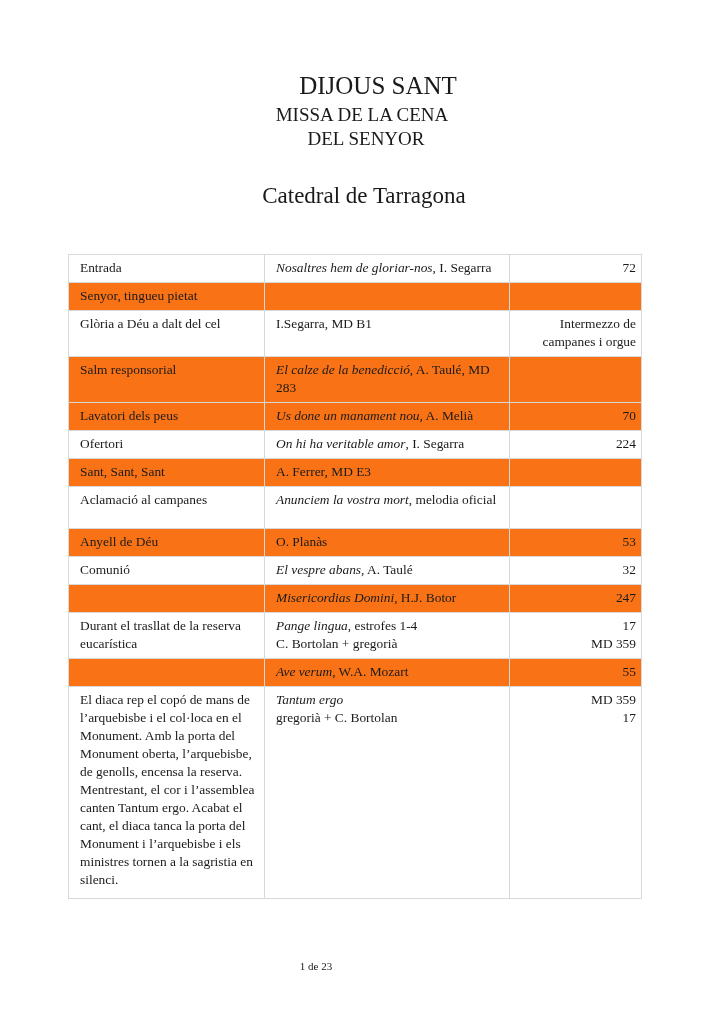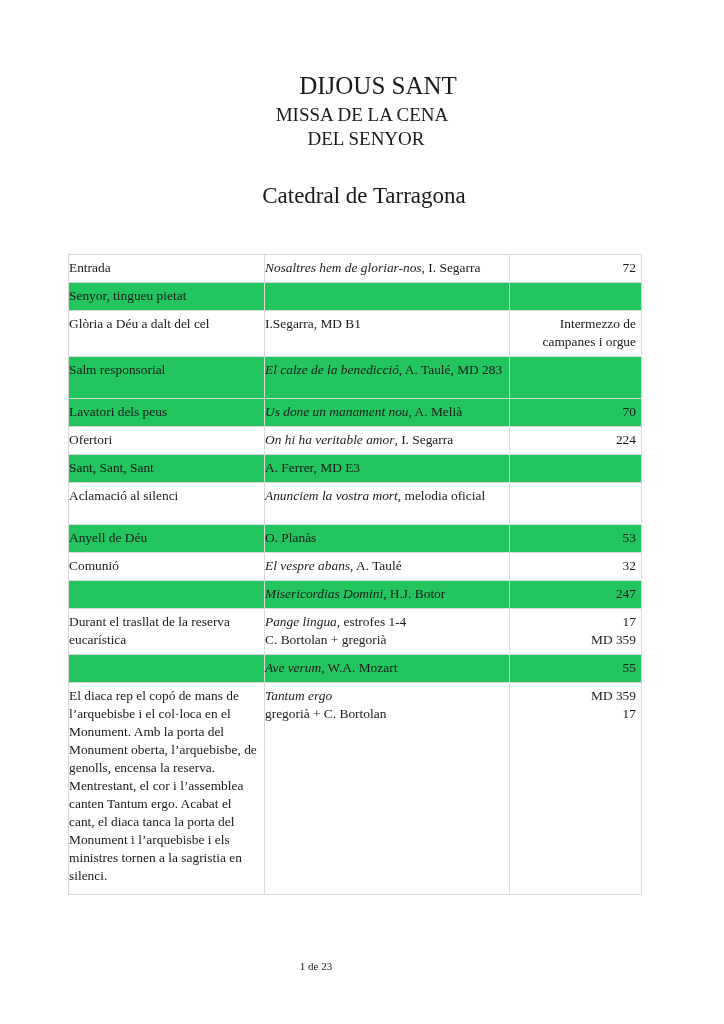--- a/index.html
+++ b/index.html
@@ -49,28 +49,28 @@
       left: 68px;
       top: 254px;
       width: 573px;
       border-collapse: collapse;
       font-size: 13.4px;
       line-height: 18px;
       table-layout: fixed;
     }
     table.program td {
       border: 1px solid #d9d9d9;
-      padding: 4px 5px 5px 0;
+      padding: 4px 5px 5px 11px;
       vertical-align: top;
     }
     table.program col.c1 { width: 196px; }
     table.program col.c2 { width: 245px; }
     table.program col.c3 { width: 132px; }
     table.program tr.odd td { background: #ffffff; }
-    table.program tr.even td { background: #22c55e; }
+    table.program tr.even td { background: #f97316; }
     td.num { text-align: right; }
     .it { font-style: italic; }
     .footer {
       position: absolute;
       top: 959px;
       left: 0;
       width: 632px;
       text-align: center;
       font-size: 11px;
       line-height: 14px;
@@ -121,21 +121,21 @@
         <td><span>Ofertori</span></td>
         <td><span class="it">On hi ha veritable amor</span><span>, I. Segarra</span></td>
         <td class="num"><span>224</span></td>
       </tr>
       <tr class="even" style="height: 28px;">
         <td><span>Sant, Sant, Sant</span></td>
         <td><span class="it"></span><span>A. Ferrer, MD E3</span></td>
         <td class="num"><span></span></td>
       </tr>
       <tr class="odd" style="height: 42px;">
-        <td><span>Aclamació al silenci</span></td>
+        <td><span>Aclamació al campanes</span></td>
         <td><span class="it">Anunciem la vostra mort</span><span>, melodia oficial</span></td>
         <td class="num"><span></span></td>
       </tr>
       <tr class="even" style="height: 28px;">
         <td><span>Anyell de Déu</span></td>
         <td><span class="it"></span><span>O. Planàs</span></td>
         <td class="num"><span>53</span></td>
       </tr>
       <tr class="odd" style="height: 28px;">
         <td><span>Comunió</span></td>

